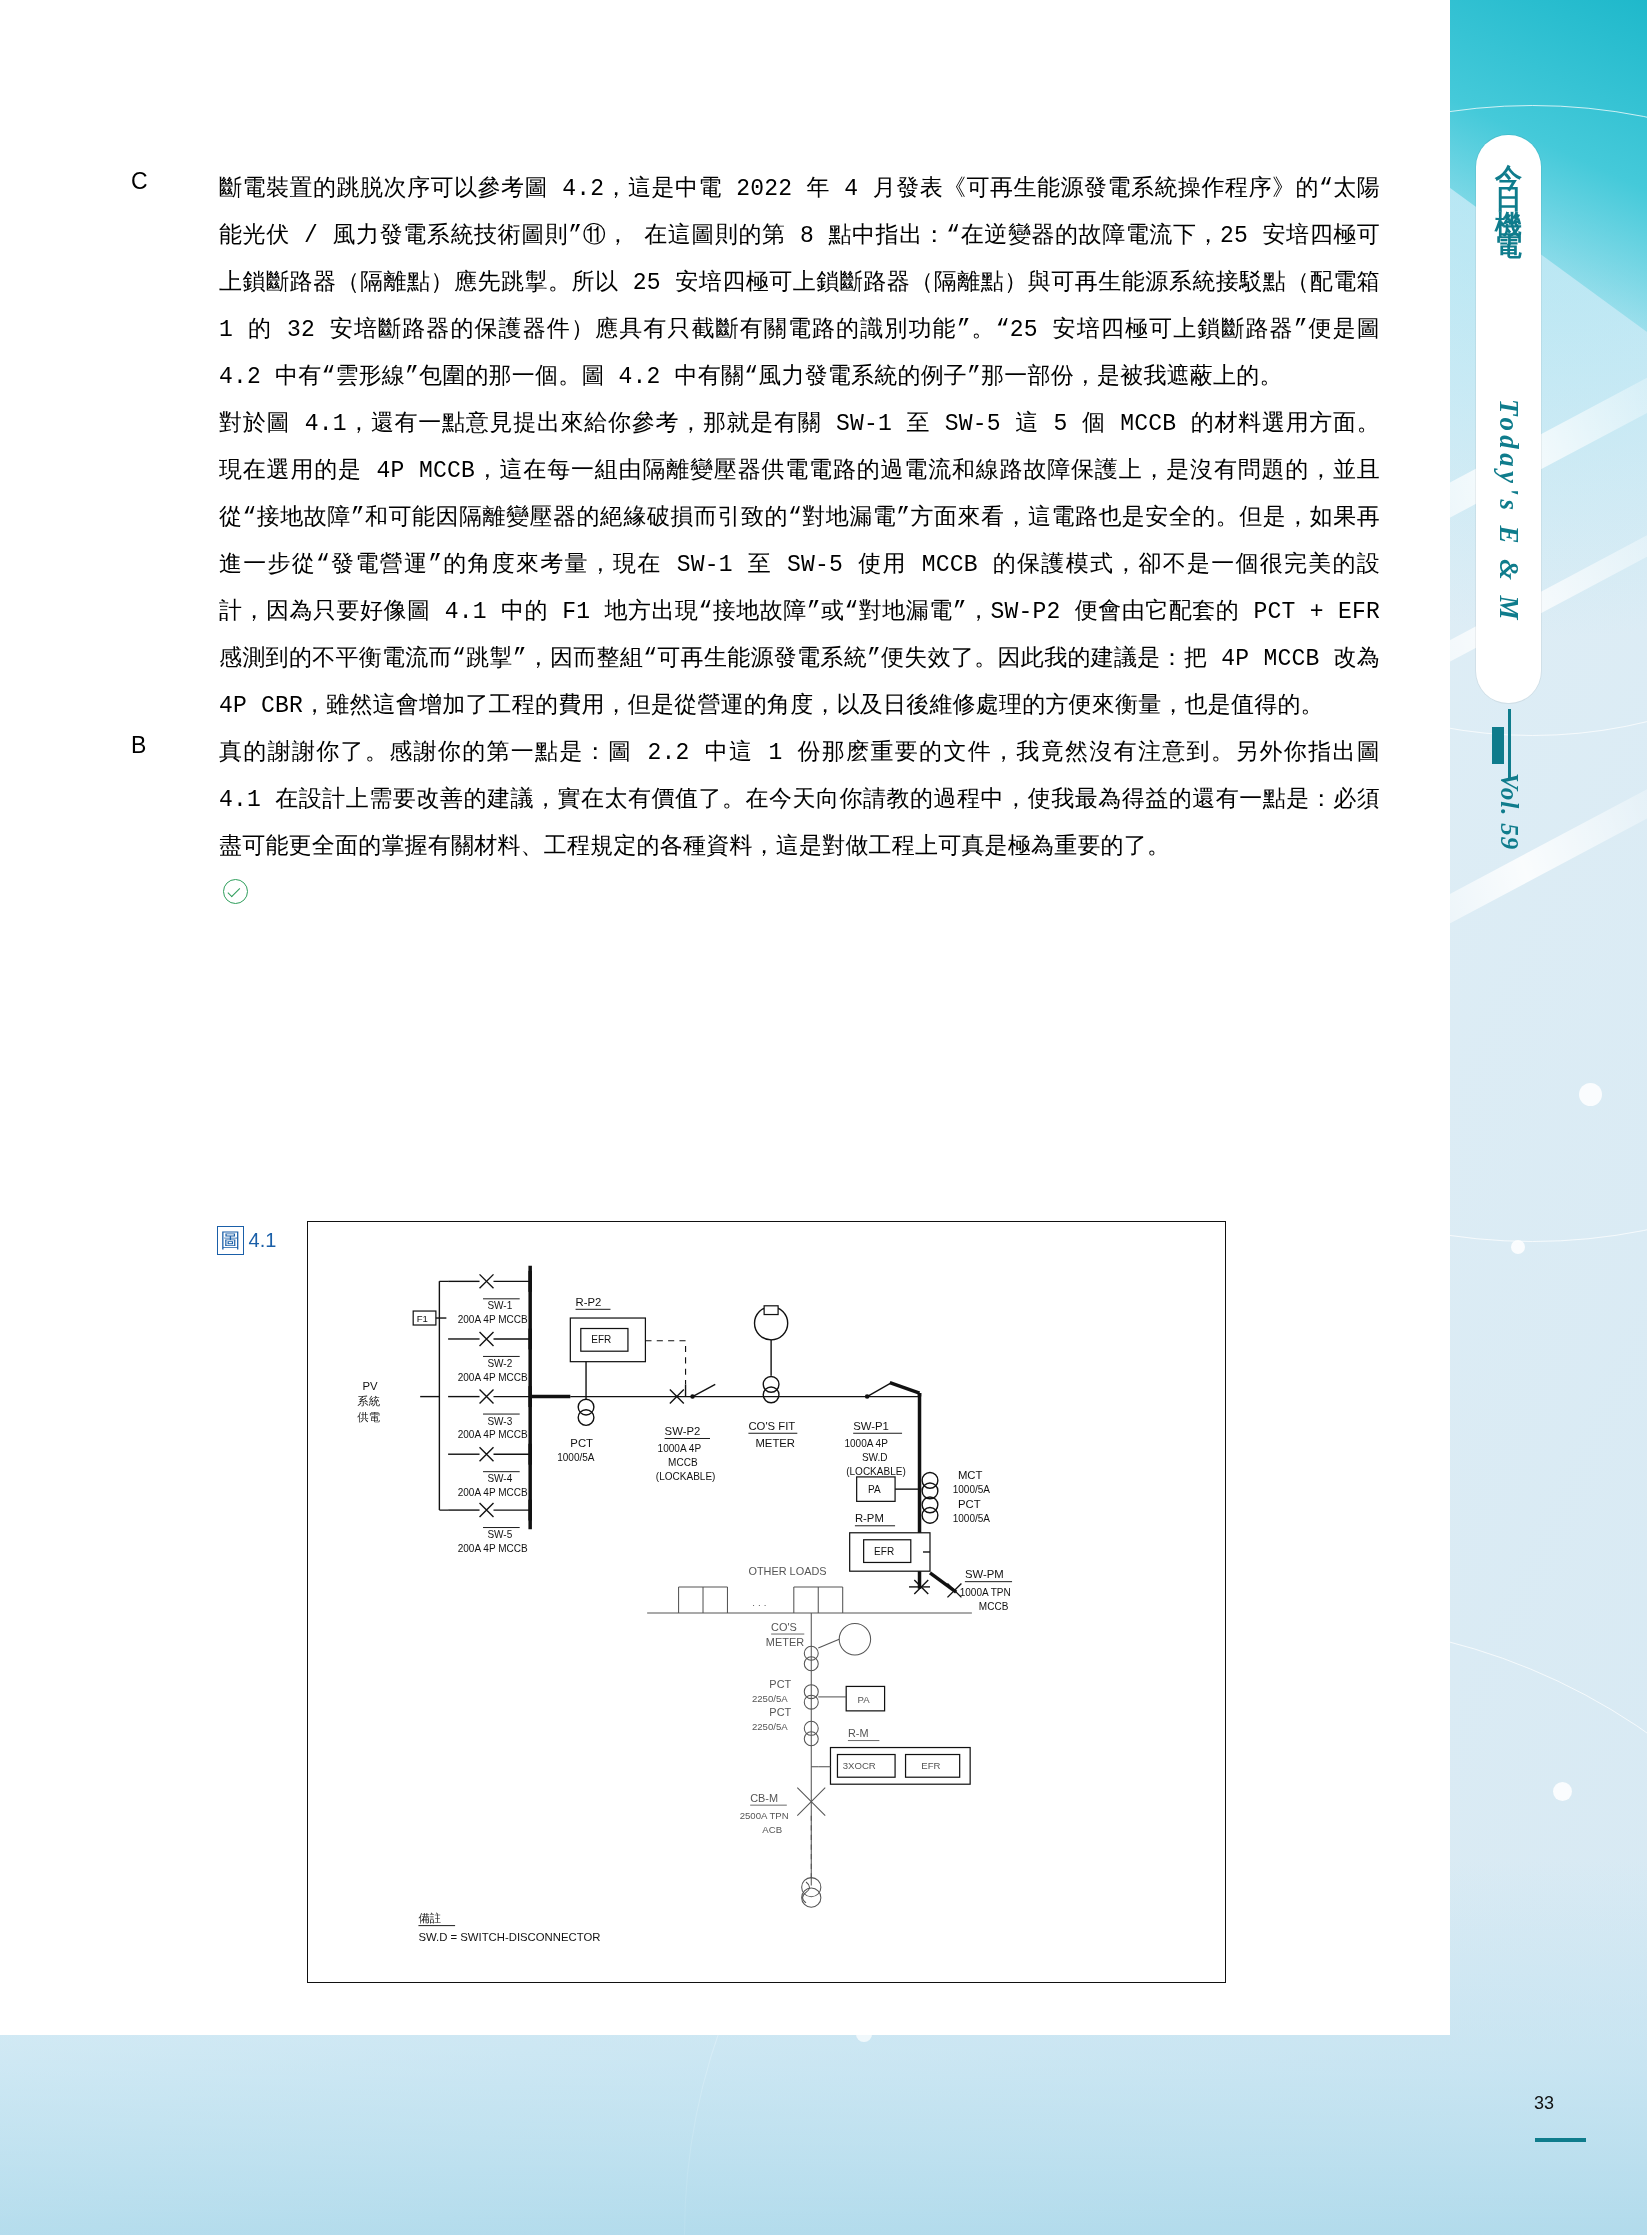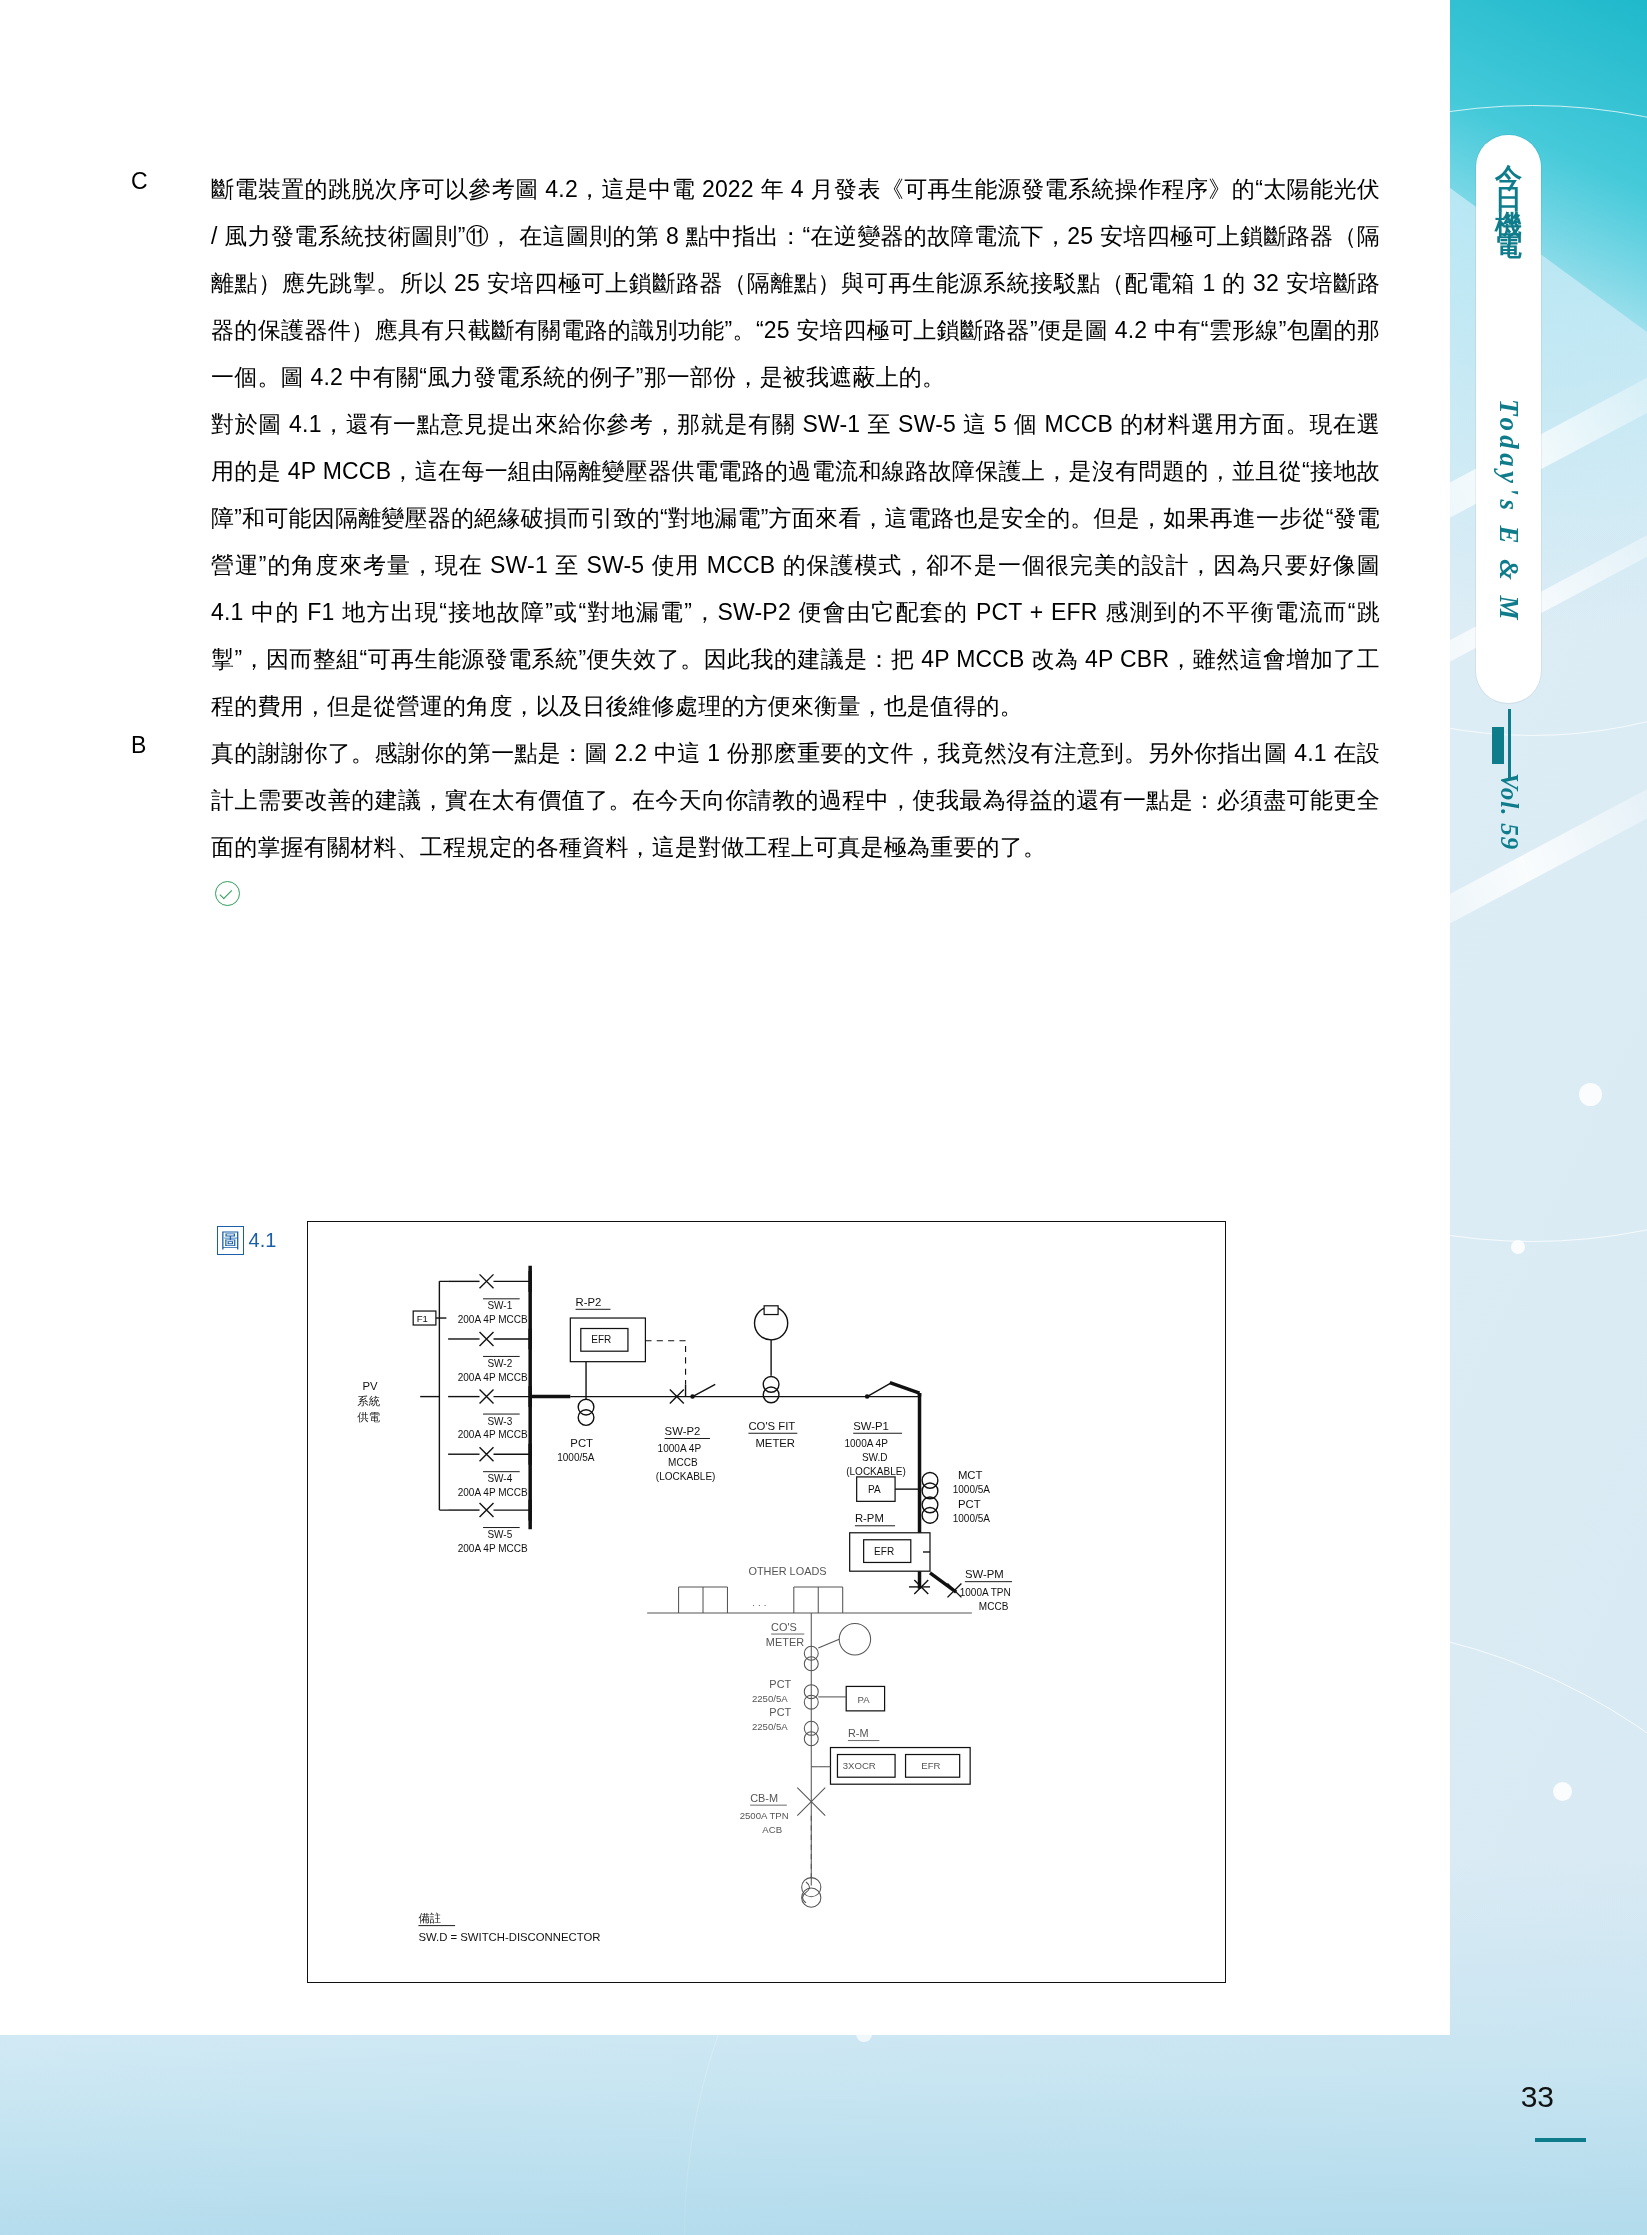--- a/index.html
+++ b/index.html
@@ -108,27 +108,27 @@
   .turn { display:flex; margin-bottom:0px; }
   .speaker {
     width:80px; flex:0 0 80px;
     font-size:23px;
     color:#000;
     font-family:"Liberation Sans", sans-serif;
     padding-top:1.7px;
   }
   .paras { flex:1; }
   p.para {
-    margin:0 0 0 0;
+    margin:0 0 0 8px;
     font-size:23px;
     line-height:47px;
     color:#000;
     text-align:justify;
     text-justify:inter-character;
-    font-family:Liberation Sans, sans-serif;
+    font-family:Liberation Mono, monospace;
     letter-spacing:0.2px;
   }
   .end-mark {
     display:inline-block;
     width:23px; height:23px;
     border:1.7px solid #2e9e5b;
     border-radius:50%;
     position:relative;
     vertical-align:-3.5px;
     margin-left:3.5px;
@@ -161,21 +161,21 @@
     width:917px; height:760px;
     border:1.7px solid #111;
     background:#fff;
   }
   .figure-box svg { display:block; }
 
   
   .page-num {
     position:absolute;
     right:93px; bottom:122px;
-    font-size:30px; color:#111;
+    font-size:18px; color:#111;
     font-family:"Liberation Sans", sans-serif;
   }
   .page-num-rule {
     position:absolute; right:61px; bottom:94px;
     width:51px; height:4.4px; background:#0f7c8c;
   }
 </style>
 </head>
 <body>
 

